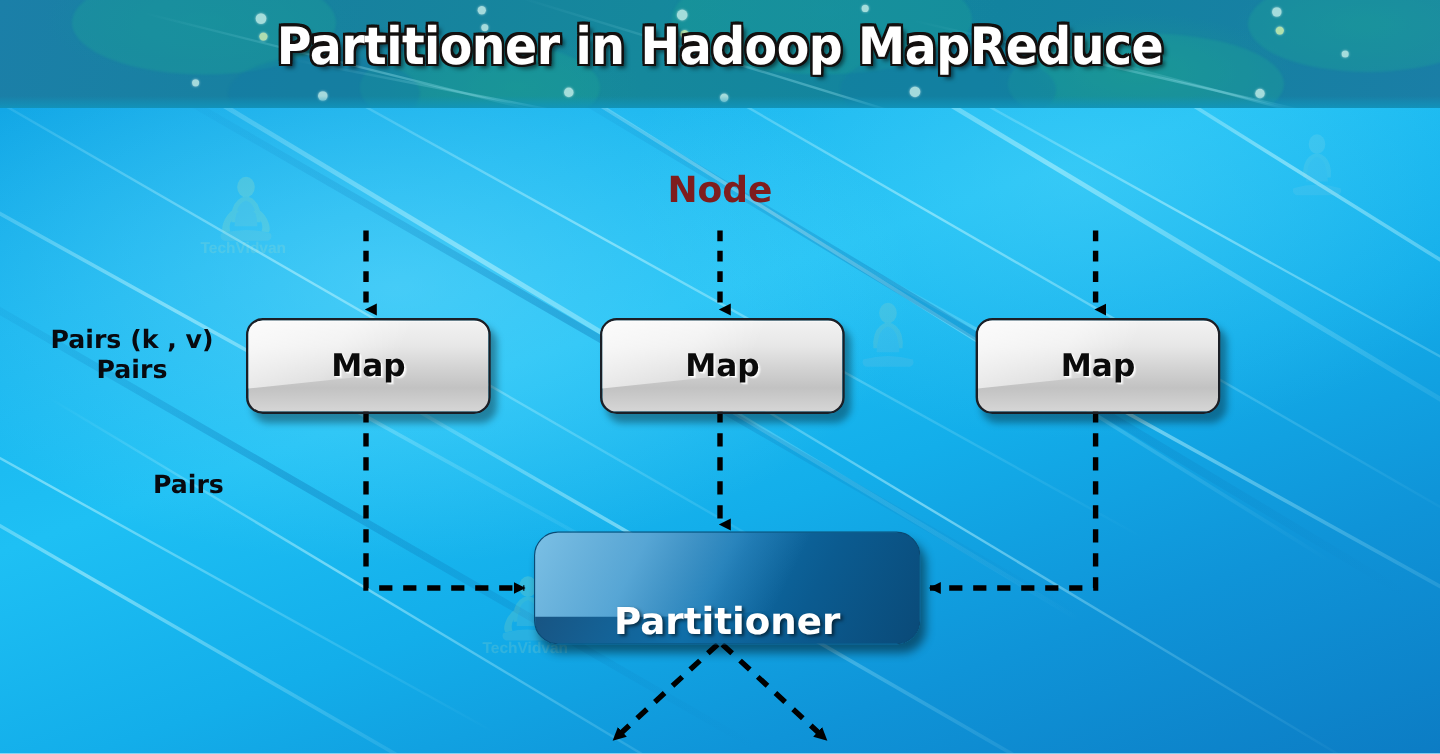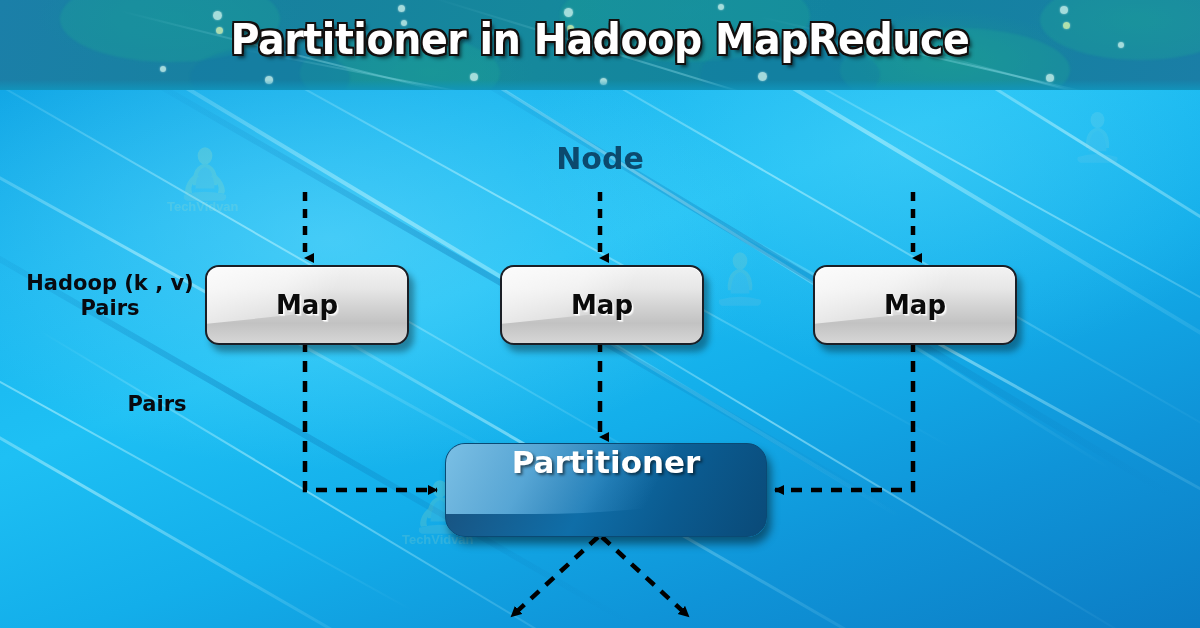--- a/index.html
+++ b/index.html
@@ -149,21 +149,21 @@
   .partbox {
     position: absolute;
     left: 445px; top: 443px;
     width: 320px; height: 92px;
     border-radius: 20px;
     border: 1px solid #0a4a74;
     background: linear-gradient(118deg, #1a4d78 0%, #155f92 24%, #0f6ea8 46%, #0b5b90 70%, #0a4a78 100%);
     box-shadow: 4px 7px 8px rgba(0,0,0,.45);
     overflow: hidden;
     display: flex;
-    align-items: flex-start;
+    align-items: flex-end;
     justify-content: center;
   }
   .partbox .gloss {
     position: absolute;
     left: -6%; top: -10%;
     width: 112%; height: 86%;
     background: linear-gradient(117deg, rgba(140,210,245,.92) 0%, rgba(115,195,240,.70) 30%, rgba(80,165,220,.28) 52%, rgba(40,120,180,0) 64%);
     border-radius: 20px 20px 70% 0;
     pointer-events: none;
   }
@@ -191,21 +191,21 @@
   #label-intermediate { left: 12px; top: 392px; width: 290px; font-size: 21px; }
 
   .node-label {
     position: absolute;
     left: 500px; top: 141px;
     width: 200px;
     text-align: center;
     font-family: "DejaVu Sans", sans-serif;
     font-weight: bold;
     font-size: 30px;
-    color: #0c4a6e;
+    color: #7f1d1d;
   }
 
   
   .arrows {
     position: absolute;
     left: 0; top: 0;
     width: 1200px; height: 628px;
     pointer-events: none;
   }
 </style>
@@ -357,21 +357,21 @@
     </g>
 
     <g>
       <line x1="602" y1="537" x2="688" y2="616" stroke="#000" stroke-width="4.5" stroke-dasharray="11 9" marker-end="url(#ah-diag)"></line>
     </g>
   </svg>
 
   <div class="node-label">Node</div>
 
   <div class="side-label" id="label-input">
-    <div>Hadoop (k , v)</div>
+    <div>Pairs (k , v)</div>
     <div>Pairs</div>
   </div>
 
   <div class="side-label" id="label-intermediate">
     <div>Pairs</div>
   </div>
 
   <div class="mapbox" style="left:205px; top:265px; width:200px;">
     <span class="lbl">Map</span>
   </div>

